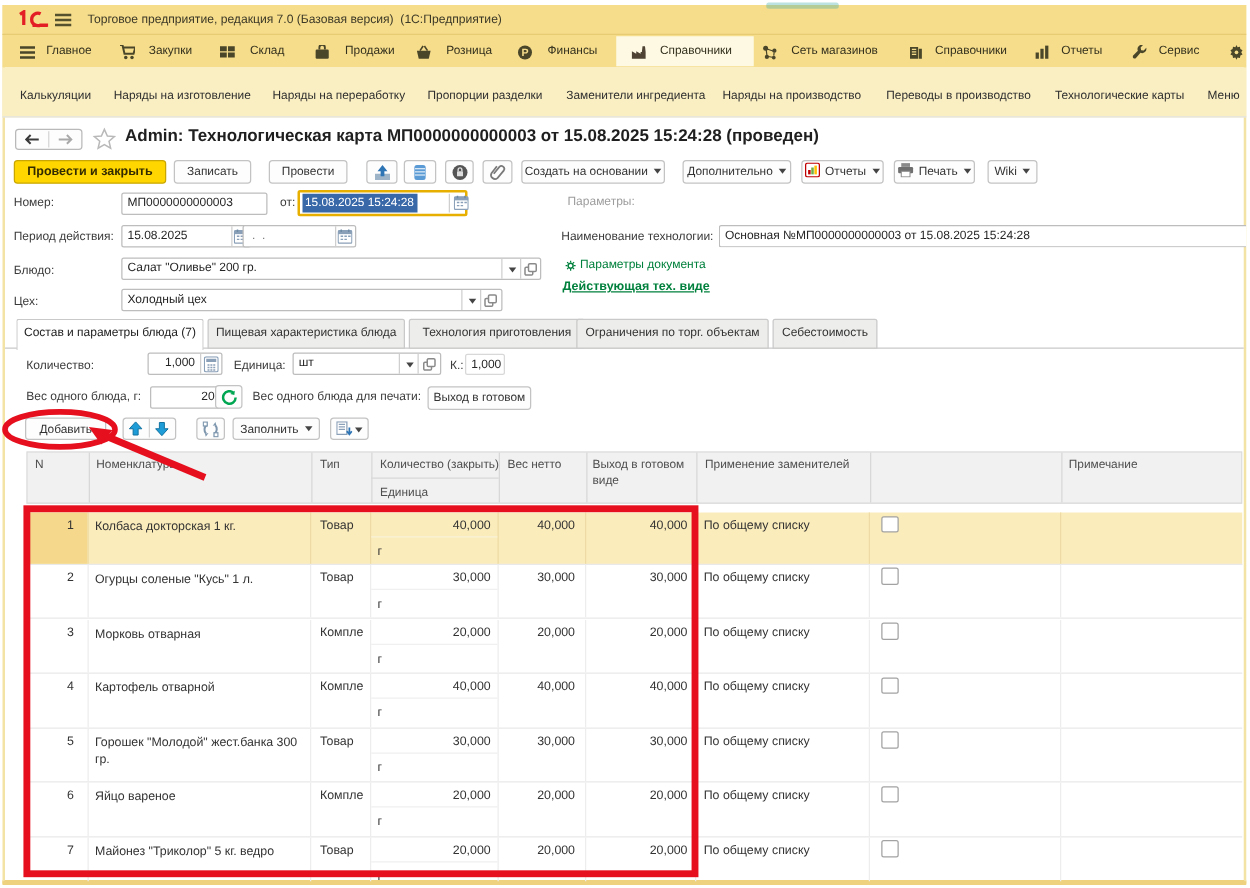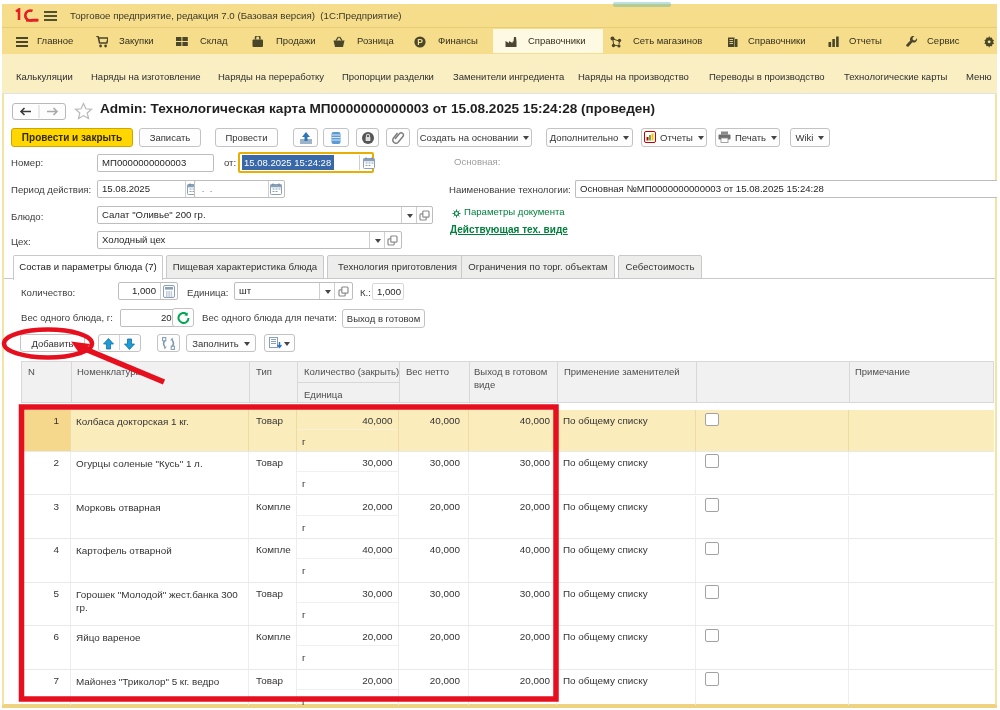--- a/index.html
+++ b/index.html
@@ -172,21 +172,21 @@
 <div class="ab" style="left:238px;top:152px;width:136px;height:21px;border:2px solid #e7b000;border-radius:2px;background:#fff">
   <div style="position:absolute;left:2px;top:1px;width:92px;height:15px;background:#3968a8;color:#fff;font-size:9.5px;line-height:15px;padding-left:2px">15.08.2025 15:24:28</div>
   <div style="position:absolute;left:119px;top:1px;width:1px;height:15px;background:#cfcfcf"></div>
   <div style="position:absolute;left:123px;top:2px" id="cal1"><svg width="12" height="13" viewBox="0 0 12 13">
         <rect x="0.5" y="1.5" width="11" height="10" rx="1" fill="#fff" stroke="#8aa0b8"></rect>
         <rect x="0.5" y="1.5" width="11" height="2.8" fill="#8aa0b8"></rect>
         <path d="M3 0.5v2M9 0.5v2" stroke="#6f8aa5" stroke-width="1.2"></path>
         <path d="M2.5 6h2M5.5 6h2M8.5 6h2M2.5 8.5h2M5.5 8.5h2" stroke="#8aa0b8" stroke-width="1.1"></path>
       </svg></div>
 </div>
-<div class="ab lbl" style="left:454px;top:156px;color:#9d9d9d">Основная:</div>
+<div class="ab lbl" style="left:454px;top:156px;color:#9d9d9d">Параметры:</div>
 
 <div class="ab lbl" style="left:11px;top:184px">Период действия:</div>
 <div class="inp" style="left:97px;top:180px;width:104px">15.08.2025<span class="vsep" style="right:14px"></span><span style="position:absolute;right:1px;top:2px" id="cal2"><svg width="12" height="13" viewBox="0 0 12 13">
         <rect x="0.5" y="1.5" width="11" height="10" rx="1" fill="#fff" stroke="#8aa0b8"></rect>
         <rect x="0.5" y="1.5" width="11" height="2.8" fill="#8aa0b8"></rect>
         <path d="M3 0.5v2M9 0.5v2" stroke="#6f8aa5" stroke-width="1.2"></path>
         <path d="M2.5 6h2M5.5 6h2M8.5 6h2M2.5 8.5h2M5.5 8.5h2" stroke="#8aa0b8" stroke-width="1.1"></path>
       </svg></span></div>
 <div class="inp" style="left:194px;top:180px;width:91px;color:#777">&nbsp;.&nbsp;&nbsp;.<span class="vsep" style="right:15px"></span><span style="position:absolute;right:2px;top:2px" id="cal3"><svg width="12" height="13" viewBox="0 0 12 13">
         <rect x="0.5" y="1.5" width="11" height="10" rx="1" fill="#fff" stroke="#8aa0b8"></rect>

